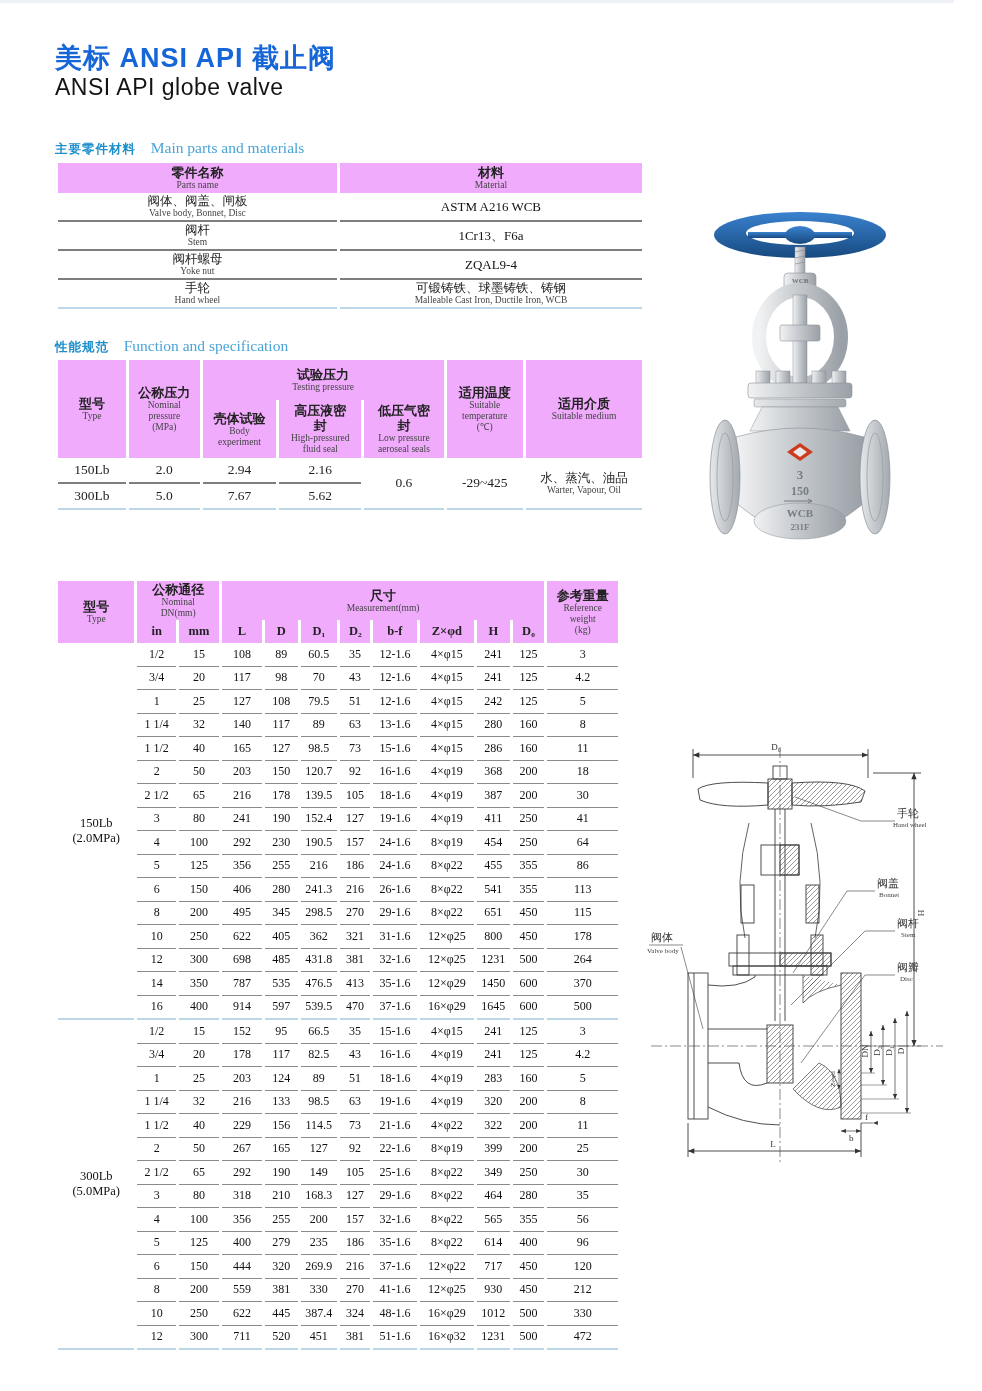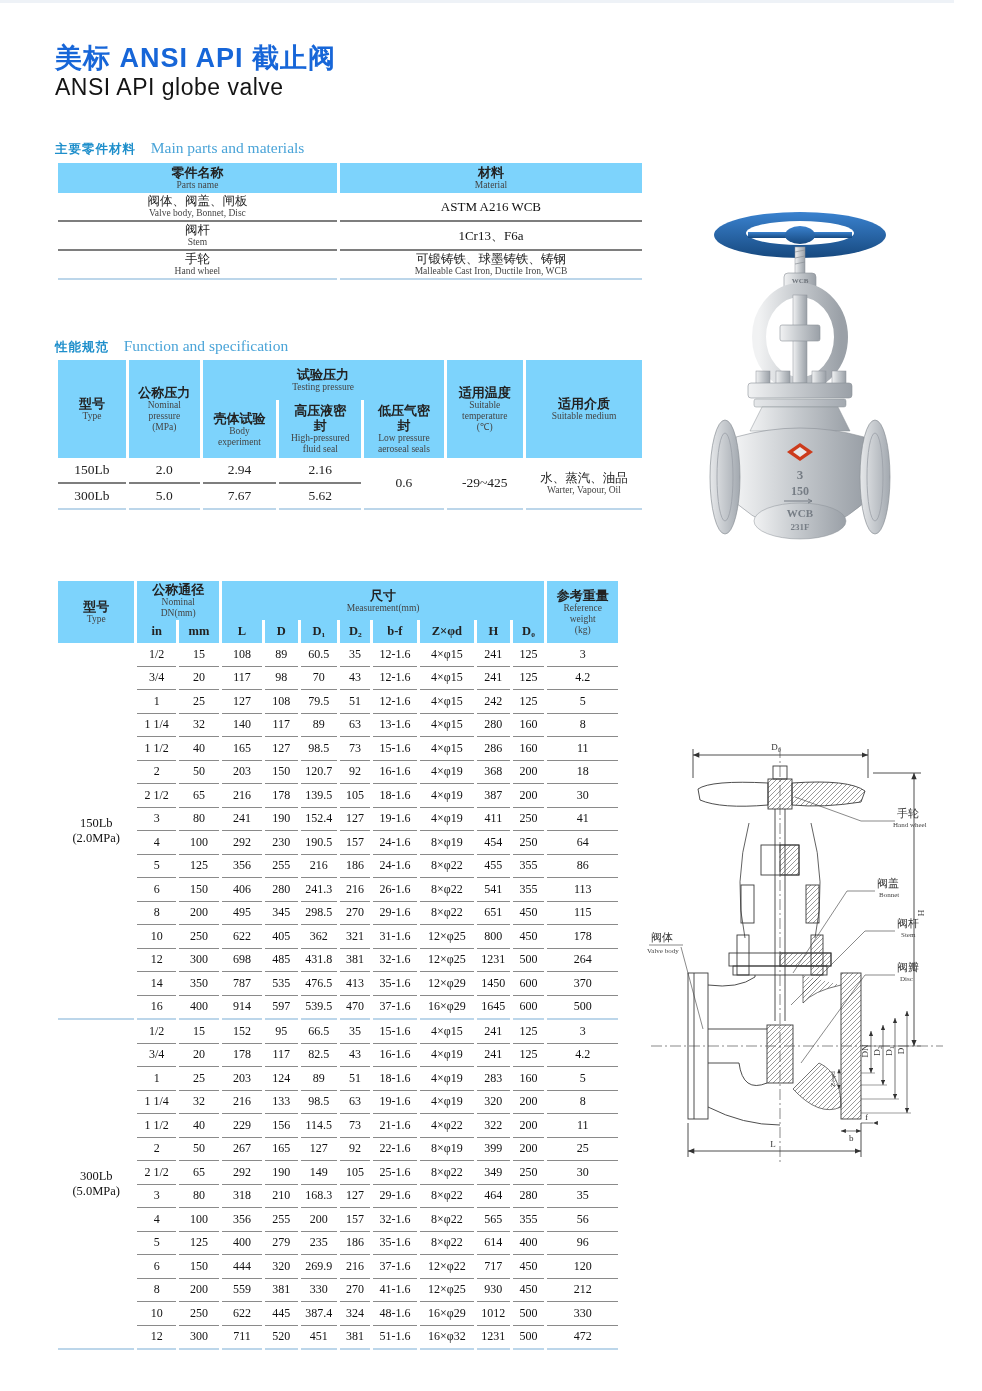--- a/index.html
+++ b/index.html
@@ -10,21 +10,21 @@
 
   
   #main-title{left:55px;top:40px;font-size:27px;font-weight:bold;color:#1766d8;letter-spacing:1px;}
   #sub-title{left:55px;top:74px;font-size:23px;color:#141414;letter-spacing:.5px;}
   .sec-title{font-size:17px;white-space:nowrap;}
   .sec-title .zh{font-weight:bold;color:#1f8fcb;letter-spacing:1px;text-align:center;}
   .sec-title .en{color:#4aa4d8;font-family:"Liberation Serif",serif;font-size:15.5px;margin-left:10px;}
 
   
   table.tbl{border-collapse:separate;border-spacing:3px 0;table-layout:fixed;}
-  table.tbl th{background:#7dd3fc;font-weight:normal;vertical-align:middle;padding:1px 9px;}
+  table.tbl th{background:#f0abfc;font-weight:normal;vertical-align:middle;padding:1px 9px;}
   table.tbl td{text-align:center;vertical-align:middle;padding:0;}
   .zh{font-size:12.5px;color:#222;line-height:14px;}
   .en{font-size:9.5px;color:#444;font-family:"Liberation Serif",serif;line-height:11px;}
   .hzh{font-size:13px;font-weight:bold;color:#222;line-height:15px;}
   .num{font-family:"Liberation Serif",serif;font-size:13px;color:#111;}
 
   
   #materials-table{left:55px;top:163px;width:590px;}
   #materials-table td{height:27px;border-bottom:2px solid #7e7e7e;}
   #materials-table td.last{border-bottom:2px solid #bcd6ea;}
@@ -95,20 +95,29 @@
             <div class="num">ASTM A216 WCB</div>
           </td>
         </tr>
         <tr>
           <td>
             <div class="zh">阀杆</div>
             <div class="en">Stem</div>
           </td>
           <td>
             <div class="num">1Cr13、F6a</div>
+          </td>
+        </tr>
+        <tr>
+          <td>
+            <div class="zh">阀杆螺母</div>
+            <div class="en">Yoke nut</div>
+          </td>
+          <td>
+            <div class="num">ZQAL9-4</div>
           </td>
         </tr>
         <tr>
           <td class="last">
             <div class="zh">手轮</div>
             <div class="en">Hand wheel</div>
           </td>
           <td class="last">
             <div class="zh">可锻铸铁、球墨铸铁、铸钢</div>
             <div class="en">Malleable Cast Iron, Ductile Iron, WCB</div>

